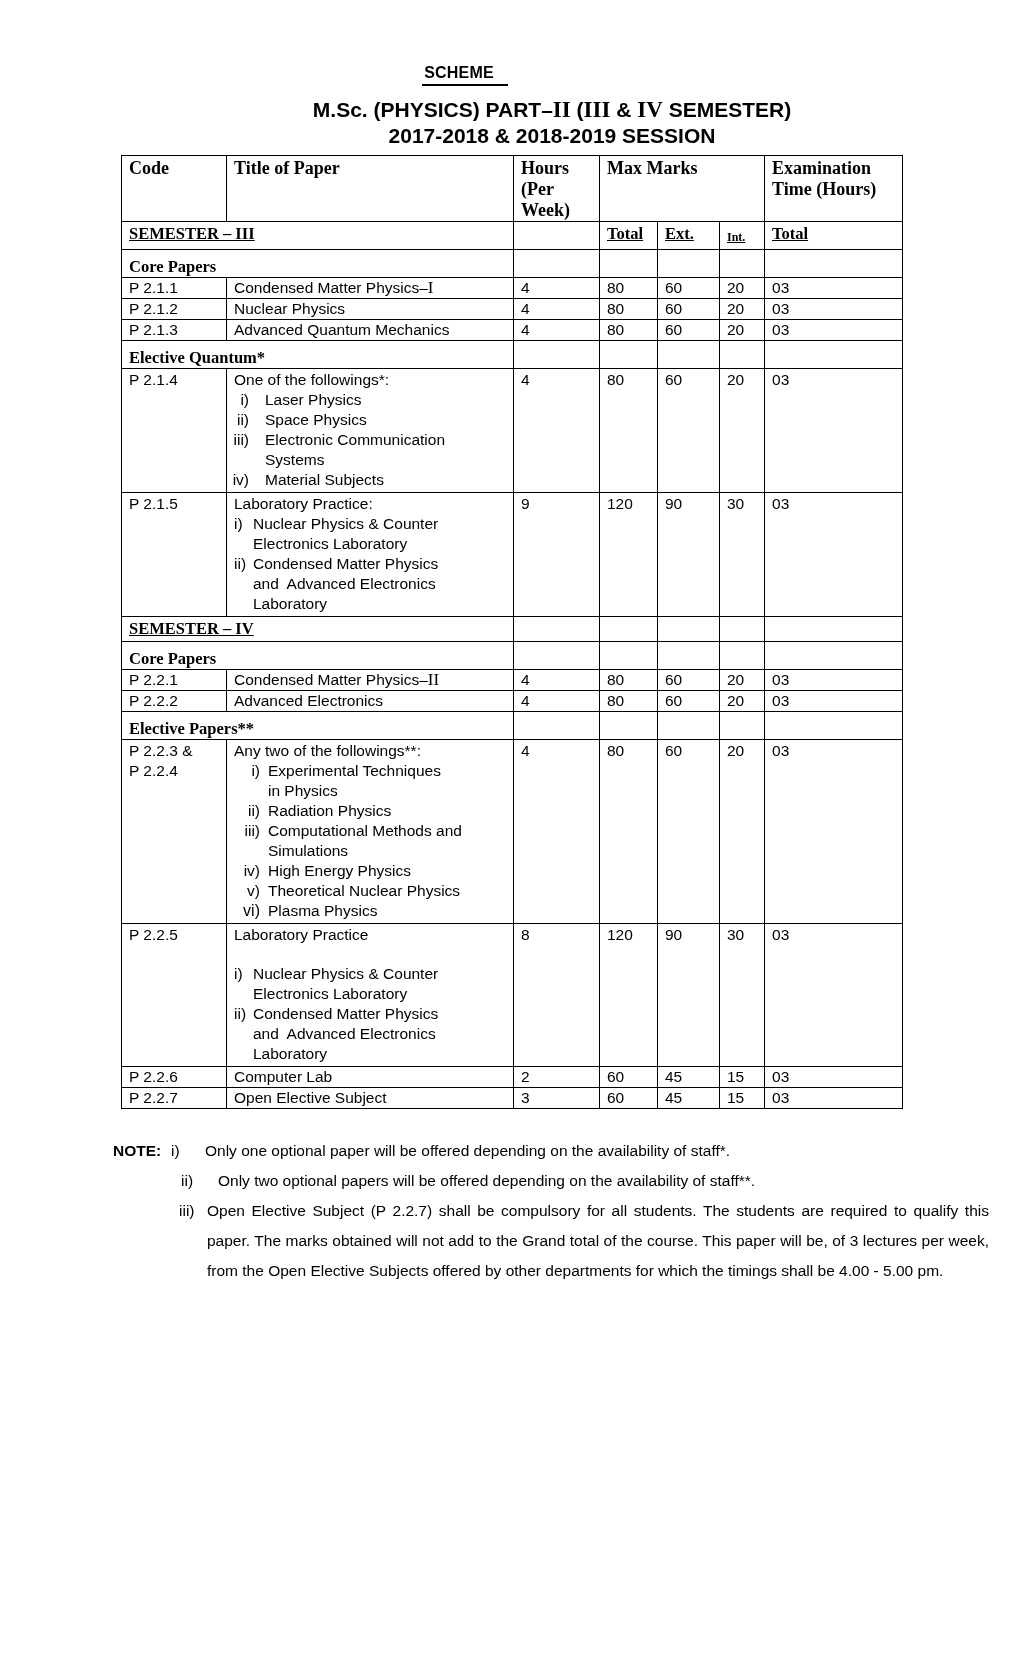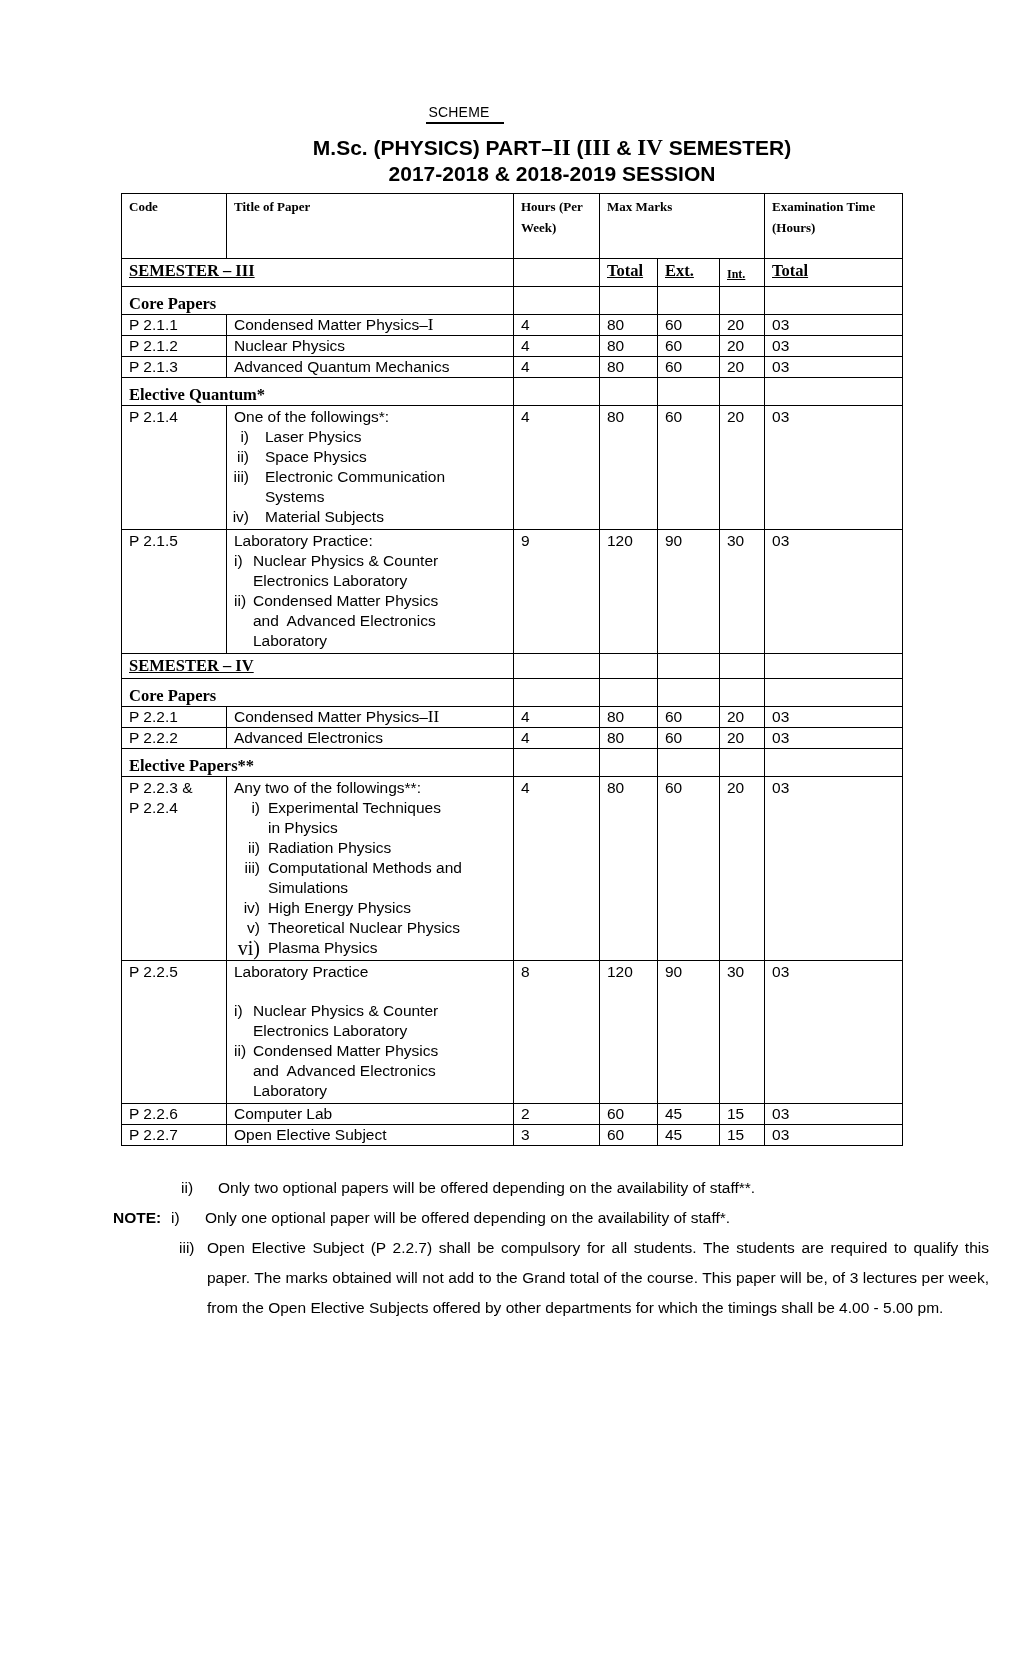--- a/index.html
+++ b/index.html
@@ -3,49 +3,49 @@
 <meta charset="utf-8">
 <style>
   html,body { margin:0; padding:0; }
   body {
     width:1020px; height:1680px; background:#ffffff; color:#000;
     font-family:"Liberation Sans", sans-serif; position:relative; overflow:hidden;
   }
   
   .heading-wrap { padding-top:64px; text-align:center; transform:translateX(-45px); }
   .heading {
-    font-weight:normal; font-size:14px; letter-spacing:0.2px;
-    border-bottom:2px solid #000; padding:0 14px 2px 2px; display:inline-block;margin-top:40px;
+    font-weight:bold; font-size:16px; letter-spacing:0.2px;
+    border-bottom:2px solid #000; padding:0 14px 2px 2px; display:inline-block;
   }
   .subtitle-wrap { margin-top:11px; text-align:center; transform:translateX(42px);
     font-weight:bold; font-size:21px; line-height:26px; }
   .serif-n { font-family:"Liberation Serif", serif; font-size:23px; }
   
   table.scheme {
     margin-left:121px; margin-top:6px; width:781px;
     border-collapse:collapse; table-layout:fixed;
     font-size:15.5px; line-height:20px;
   }
   table.scheme td { border:1.5px solid #000; vertical-align:top; padding:0 4px 0 7px; overflow:hidden; }
   tr.hdr td {
-    font-family:"Liberation Serif", serif; font-weight:bold; font-size:13px;
+    font-family:"Liberation Serif", serif; font-weight:bold; font-size:18px;
     line-height:21px; height:62px; padding-top:2px;
   }
   tr.sem td { font-family:"Liberation Serif", serif; font-weight:bold; font-size:16.5px; height:22px; padding-top:2px;text-decoration:underline; }
   tr.sem td.int { font-size:12px; padding-top:5px; }
   tr.sec td { font-family:"Liberation Serif", serif; font-weight:bold; font-size:16.5px; height:20px; padding-top:7px; }
   tr.data td { height:20px; }
   tr.tall td { padding-top:1px; padding-bottom:2px;margin-top:38px; }
   .suffix-serif { font-family:"Liberation Serif", serif; font-size:17px; }
   .items .li { display:flex; }
   .li .num { flex:none; }
   .sty-a .num { width:21px; margin-left:-6px; margin-right:16px; text-align:right; }
   .sty-b .num { width:26px; margin-right:8px; text-align:right; }
   .sty-c .num { width:13px; margin-right:6px; }
-  .num.vi-serif { font-family:Liberation Serif, serif; font-size:20px; }
+  .num.vi-serif { font-family:Liberation Sans, sans-serif; font-size:16px; }
   .txt > div { white-space:pre-wrap; }
   .gap-above { margin-top:19px; }
   
   .note { margin-left:113px; margin-top:27px; font-size:15.5px; width:880px; }
   .note-line { line-height:30px; }
   .note-label { font-weight:bold; display:inline-block; width:58px; }
   .n1 { display:inline-block; width:34px; }
   .line-ii { margin-left:68px; }
   .n2 { display:inline-block; width:37px; }
   .note-iii { margin-left:94px; width:782px; text-align:justify; line-height:30px; position:relative; margin-top:0; }
@@ -356,22 +356,22 @@
     <td>3</td>
     <td>60</td>
     <td>45</td>
     <td>15</td>
     <td>03</td>
   </tr>
 </tbody>
   </table>
 
 <div class="note">
+  <div class="note-line">
+    <span class="note-label">NOTE:</span><span class="n1">i)</span><span>Only one optional paper will be offered depending on the availability of staff*.</span>
+  </div>
   <div class="note-line line-ii">
     <span class="n2">ii)</span><span>Only two optional papers will be offered depending on the availability of staff**.</span>
-  </div>
-  <div class="note-line">
-    <span class="note-label">NOTE:</span><span class="n1">i)</span><span>Only one optional paper will be offered depending on the availability of staff*.</span>
   </div>
   <div class="note-iii">
     <span class="n3">iii)</span><span>Open Elective Subject (P 2.2.7) shall be compulsory for all students. The students are required to qualify this paper. The marks obtained will not add to the Grand total of the course. This paper will be, of 3 lectures per week, from the Open Elective Subjects offered by other departments for which the timings shall be 4.00 - 5.00 pm.</span>
   </div>
 </div>
 
 </body></html>

